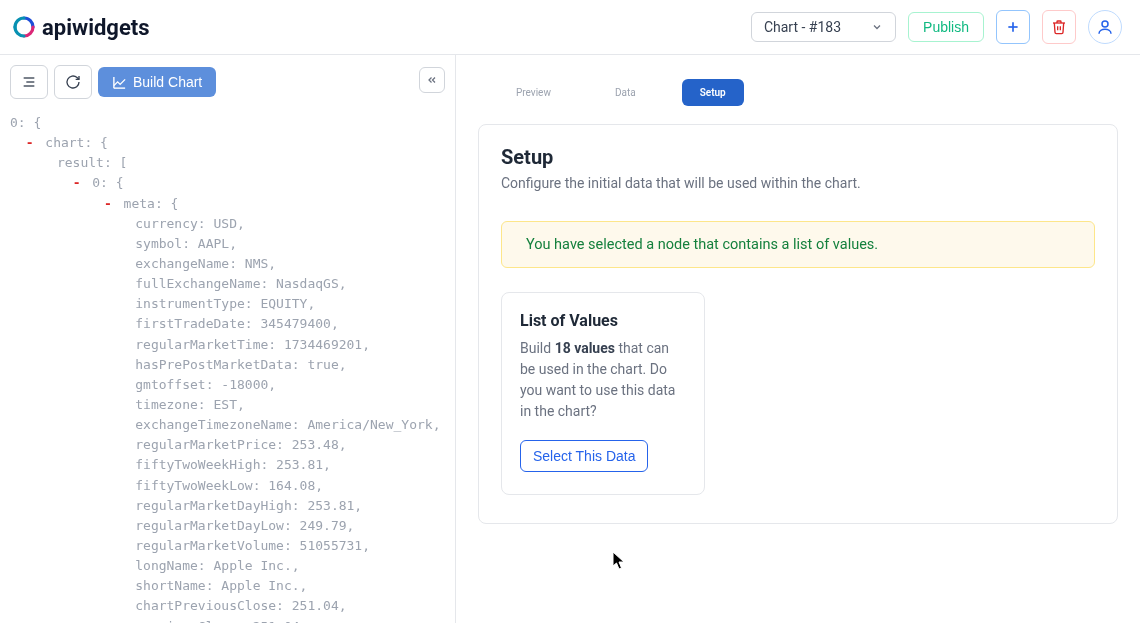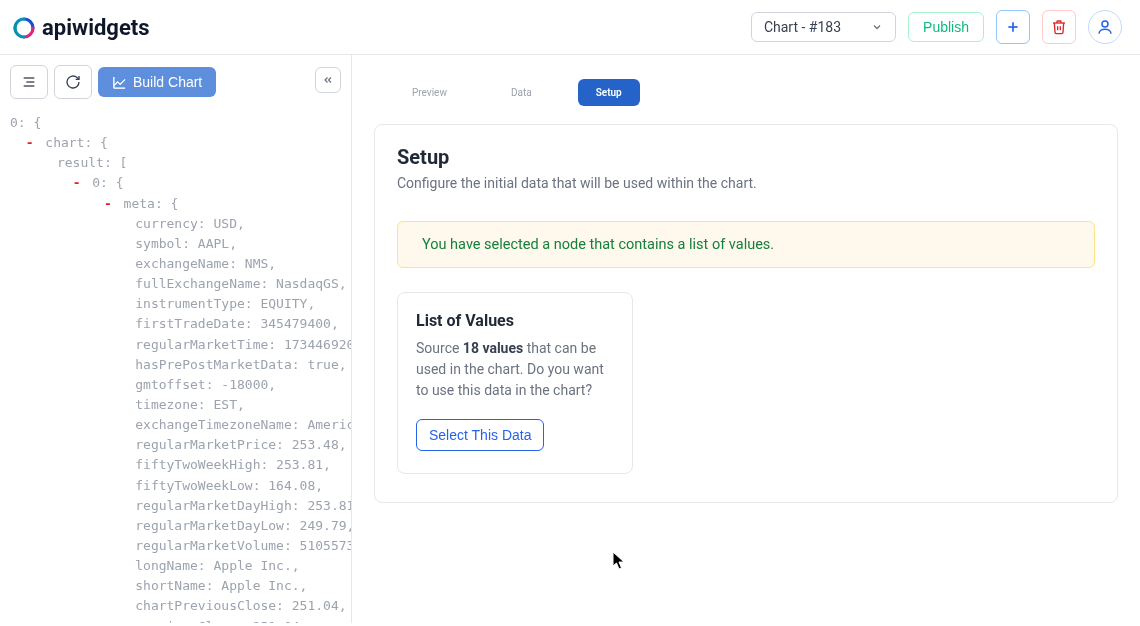--- a/index.html
+++ b/index.html
@@ -1,46 +1,46 @@
 <!DOCTYPE html>
 <html><head>
 <meta charset="utf-8">
 <style>
   * { box-sizing: border-box; margin: 0; padding: 0; }
   html, body { height: 100%; font-family: -apple-system, BlinkMacSystemFont, "Segoe UI", Roboto, Helvetica, Arial, sans-serif; color: #374151; background:#fff;}
   .header { display:flex; align-items:center; justify-content:space-between; padding:10px 18px 10px 12px; border-bottom:1px solid #e5e7eb;}
-  .logo { display:flex; align-items:flex-end; gap:6px; font-weight:700; font-size:22px; color:#0f172a;}
+  .logo { display:flex; align-items:flex-start; gap:6px; font-weight:700; font-size:22px; color:#0f172a;}
   .logo-icon { width:24px; height:24px;}
   .header-right { display:flex; align-items:center; gap:12px;}
   .select-like { display:flex; align-items:center; gap:30px; border:1px solid #d1d5db; border-radius:6px; padding:6px 12px; font-size:14px; color:#374151;}
   .chev { color:#6b7280;}
   .btn { border:1px solid #d1d5db; border-radius:6px; padding:6px 14px; background:#fff; font-size:14px; display:inline-flex; align-items:center; justify-content:center;}
   .btn-publish { color:#10b981; border-color:#a7f3d0;}
   .icon-btn { width:34px; height:34px; border:1px solid #d1d5db; border-radius:6px; display:inline-flex; align-items:center; justify-content:center; background:#fff;}
   .icon-btn.add { border-color:#93c5fd; color:#2563eb;}
   .icon-btn.del { border-color:#fecaca; color:#dc2626;}
   .icon-btn.user { border-color:#bfdbfe; border-radius:50%; color:#2563eb;}
 
   .main { display:flex; height: calc(100% - 58px);}
-  .left { width:352px; border-right:1px solid #e5e7eb; display:flex; flex-direction:column; position:relative;}
+  .left { width:456px; border-right:1px solid #e5e7eb; display:flex; flex-direction:column; position:relative;}
   .left-toolbar { display:flex; gap:6px; padding:10px; align-items:center;}
   .tool-btn { width:38px; height:34px; border:1px solid #d1d5db; border-radius:6px; display:inline-flex; align-items:center; justify-content:center; background:#fff; color:#374151;}
   .build-btn { background:#5d8fdc; color:#fff; border:none; border-radius:6px; padding:7px 14px; font-size:14px; display:inline-flex; align-items:center; gap:6px; font-weight:500;}
   .collapse-btn { width:26px; height:26px; border:1px solid #d1d5db; border-radius:6px; display:inline-flex; align-items:center; justify-content:center; position:absolute; top:12px; right:10px; background:#fff; color:#6b7280;}
   .code-pane { flex:1; overflow:auto; padding:4px 10px 10px 10px; font-family: ui-monospace, SFMono-Regular, Menlo, monospace; font-size:13px; line-height:1.55; color:#9ca3af; white-space:pre;}
   .code-pane .m { color:#dc2626; font-weight:bold; margin-right:4px;}
   .right { flex:1; overflow:auto; padding:0; background:#fff;}
   .tabs { display:flex; gap:28px; padding:24px 42px 18px 42px; align-items:center;}
   .tab { padding:8px 18px; border-radius:6px; font-size:10px; color:#9ca3af;}
   .tab.active { background:#2563c9; color:#fff; font-weight:600;}
   .panel { margin:0 22px 22px 22px; border:1px solid #e5e7eb; border-radius:8px; padding:20px 22px 28px 22px;}
   .panel h2 { font-size:20px; color:#1f2937; margin-bottom:6px; font-weight:700;}
   .panel .sub { font-size:14px; color:#6b7280; margin-bottom:30px;}
   .alert { background:#fef9ec; border:1px solid #fde68a; border-radius:6px; padding:14px 24px; font-size:14.5px; color:#15803d; margin-bottom:24px;}
-  .card { border:1px solid #e5e7eb; border-radius:8px; padding:18px 18px 22px 18px; width:236px;}
+  .card { border:1px solid #e5e7eb; border-radius:8px; padding:18px 18px 22px 18px; width:204px;}
   .card h3 { font-size:16px; color:#1f2937; font-weight:700; margin-bottom:8px;}
   .card p { font-size:14px; color:#6b7280; line-height:1.5; margin-bottom:18px;}
   .card p b { color:#374151; font-weight:700;}
   .outline-btn { border:1px solid #2563eb; color:#2563eb; background:#fff; border-radius:6px; padding:7px 12px; font-size:14px;}
   .cursor { position:fixed; width:14px; height:18px; pointer-events:none; z-index:9999;}
   svg { display:block; }
 </style>
 </head>
 <body>
 
@@ -187,21 +187,21 @@
 
     <div class="panel">
       <h2>Setup</h2>
       <p class="sub">Configure the initial data that will be used within the chart.</p>
 
       <div class="alert">You have selected a node that contains a list of values.</div>
 
       <div class="card">
         <h3>List of Values</h3>
         <p>
-          <span>Source </span><b>18 values</b><span> that can be used in the chart. Do you want to use this data in the chart?</span>
+          <span>Build </span><b>18 values</b><span> that can be used in the chart. Do you want to use this data in the chart?</span>
         </p>
         <button class="outline-btn">Select This Data</button>
       </div>
     </div>
   </div>
 </div>
 
 <div class="cursor" style="left:612px; top:551px;">
   <svg viewBox="0 0 14 20" width="14" height="20">
       <path d="M1 1 L1 15 L4.5 12 L7 18 L9.5 17 L7 11 L12 11 Z" fill="#000" stroke="#fff" stroke-width="1"></path>

